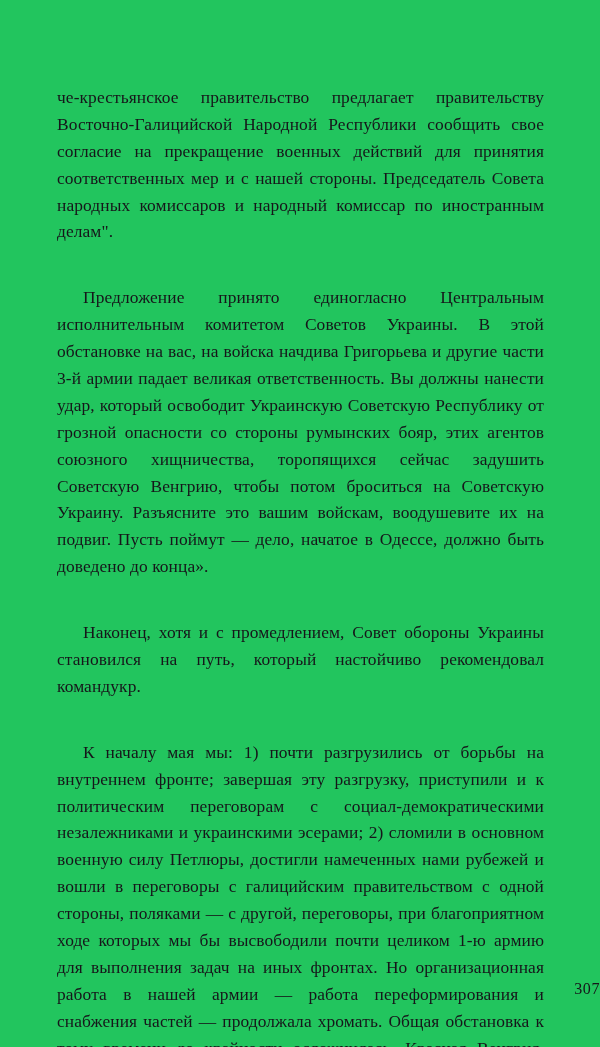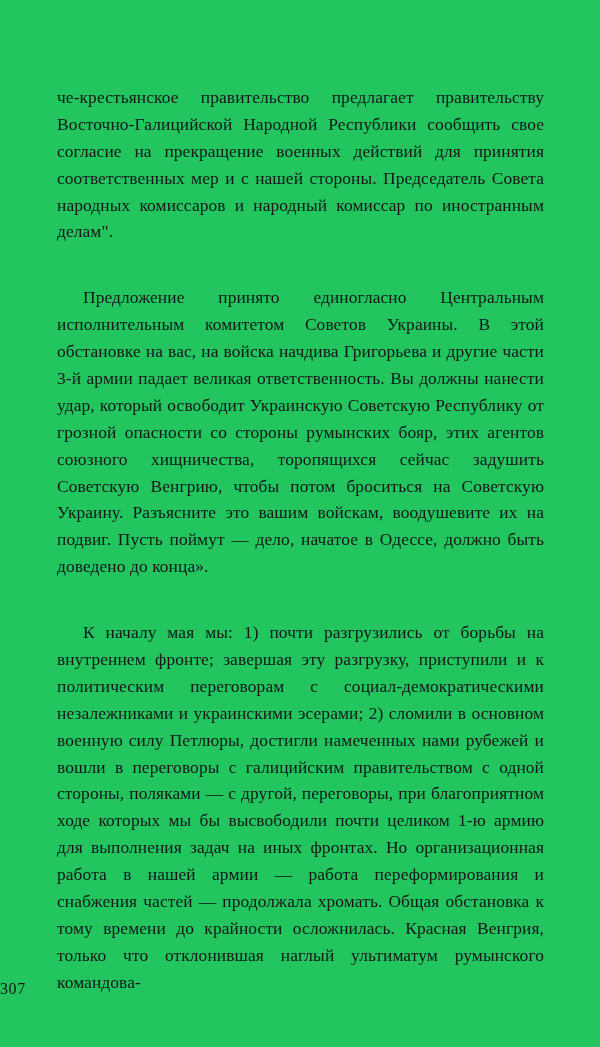--- a/index.html
+++ b/index.html
@@ -43,36 +43,37 @@
   }
   p.para.indent {
     text-indent: 26px;
     margin-top: 39px;
   }
   .folio {
     position: absolute;
     left: 0;
     top: 980px;
     width: 600px;
-    text-align: left;
+    text-align: right;
   }
   .folio span {
     font-size: 16px;
     letter-spacing: 0.6px;
     color: #16161a;
   }
 </style>
 </head>
 <body>
 
 <div class="page">
 
   <div class="text-column">
     <p class="para">че-крестьянское правительство предлагает правитель­ству Восточно-Галицийской Народной Республики сообщить свое согласие на прекращение военных дей­ствий для принятия соответственных мер и с нашей стороны. Председатель Совета народных комиссаров и народный комиссар по иностранным делам".</p>
     <p class="para indent">Предложение принято единогласно Центральным исполнительным комитетом Советов Украины. В этой обстановке на вас, на войска начдива Григорьева и дру­гие части 3-й армии падает великая ответственность. Вы должны нанести удар, который освободит Украин­скую Советскую Республику от грозной опасности со стороны румынских бояр, этих агентов союзного хищ­ничества, торопящихся сейчас задушить Советскую Венгрию, чтобы потом броситься на Советскую Украи­ну. Разъясните это вашим войскам, воодушевите их на подвиг. Пусть поймут — дело, начатое в Одессе, должно быть доведено до конца».</p>
+    <p class="para indent">Наконец, хотя и с промедлением, Совет обороны Украины становился на путь, который настойчиво ре­комендовал командукр.</p>
     <p class="para indent">К началу мая мы: 1) почти разгрузились от борьбы на внутреннем фронте; завершая эту разгрузку, присту­пили и к политическим переговорам с социал-демокра­тическими незалежниками и украинскими эсерами; 2) сломили в основном военную силу Петлюры, до­стигли намеченных нами рубежей и вошли в перегово­ры с галицийским правительством с одной стороны, поляками — с другой, переговоры, при благоприятном ходе которых мы бы высвободили почти целиком 1-ю армию для выполнения задач на иных фронтах. Но организационная работа в нашей армии — работа переформирования и снабжения частей — продолжала хромать. Общая обстановка к тому времени до крайно­сти осложнилась. Красная Венгрия, только что откло­нившая наглый ультиматум румынского командова-</p>
   </div>
 
   <div class="folio">
     <span>307</span>
   </div>
 
 </div>
 
 </body></html>

